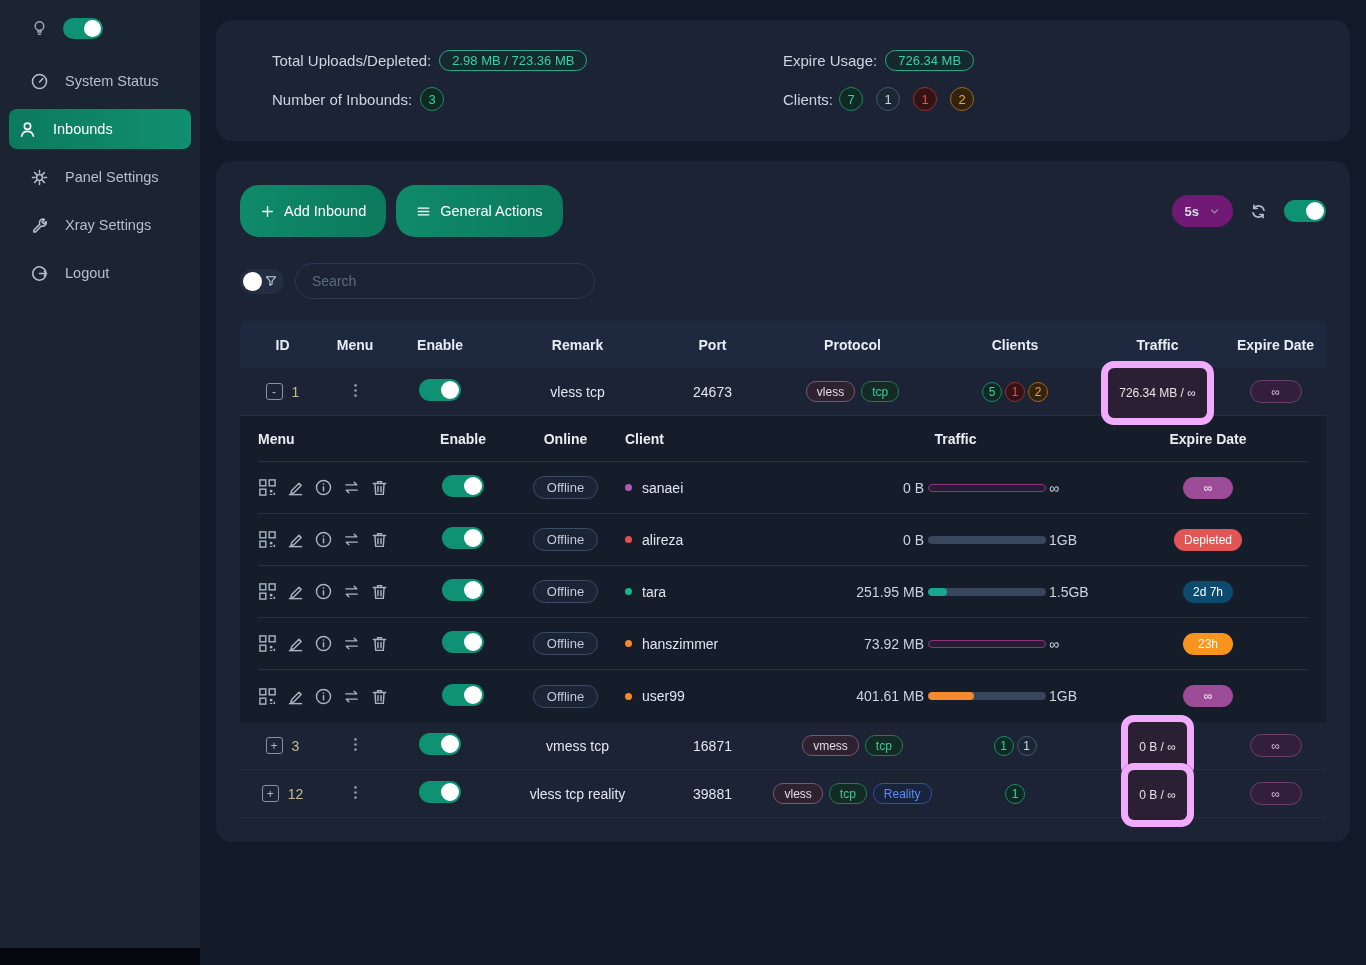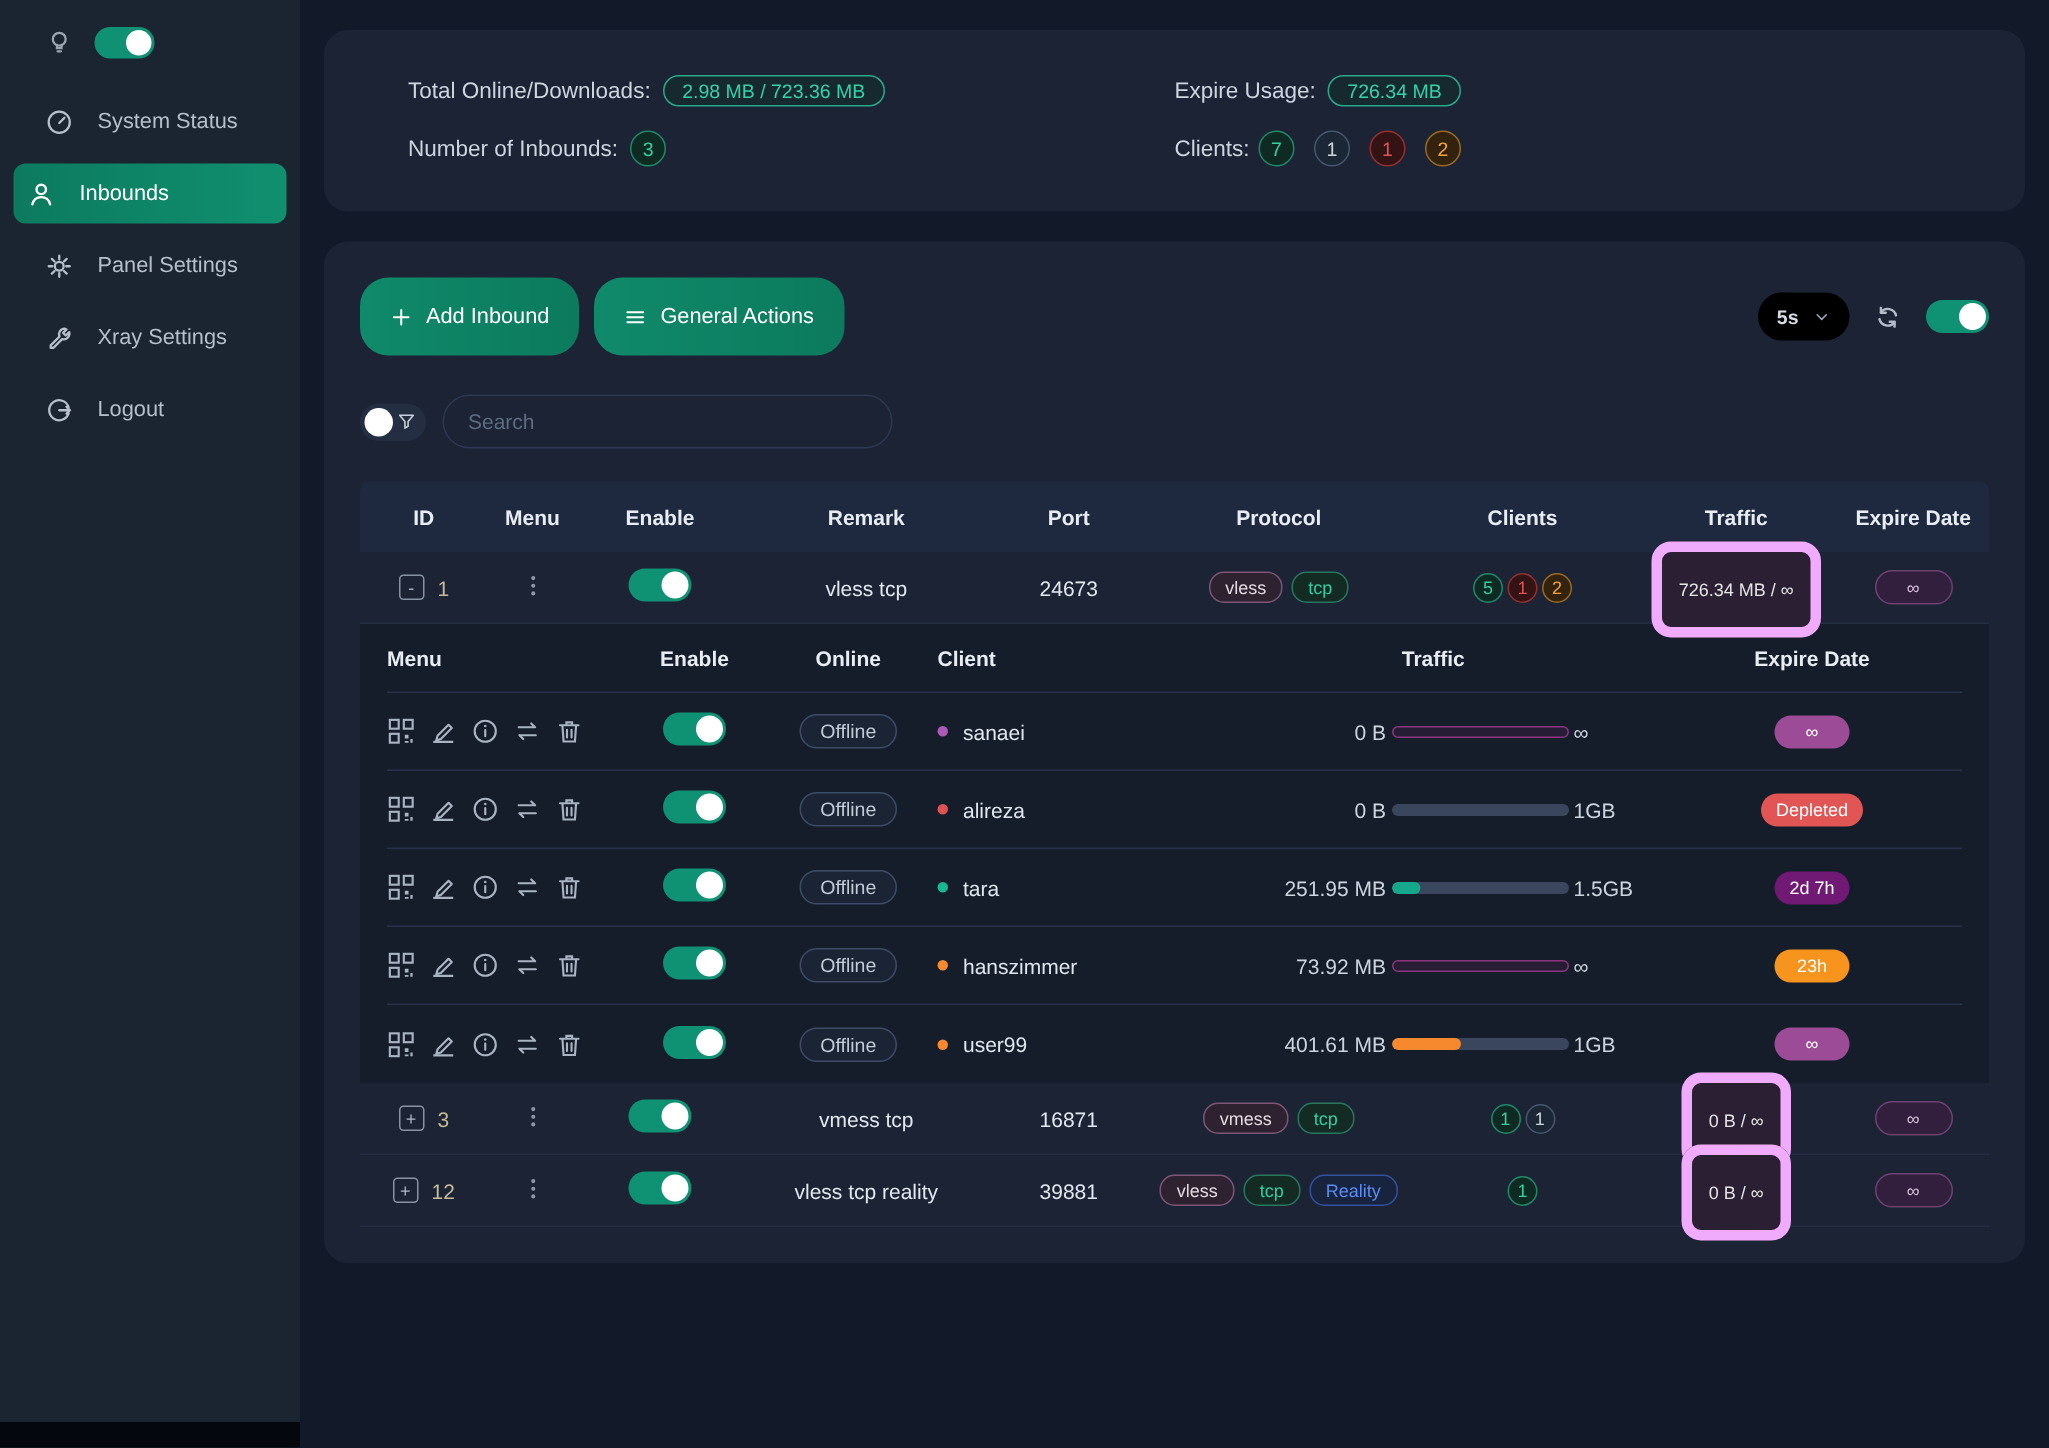--- a/index.html
+++ b/index.html
@@ -34,21 +34,21 @@
   .circ.orange { border:1px solid #9a6a20; background:#33230e; color:#f0a23c; }
 
   
   .panel-card { padding:24px; }
   .toolbar { display:flex; align-items:center; margin-bottom:26px; }
   .btn { display:inline-flex; align-items:center; gap:9px; border:none; cursor:pointer; color:#fff;
          background:linear-gradient(90deg,#0f8a6a,#0c7a5d); height:52px; padding:0 20px; border-radius:19px; font-size:14.5px; font-family:inherit; }
   .btn + .btn { margin-left:10px; }
   .btn svg { width:15px; height:15px; }
   .toolbar-right { margin-left:auto; display:flex; align-items:center; gap:16px; }
-  .interval-select { display:flex; align-items:center; gap:10px; background:#000000; border-radius:16px; height:32px; padding:0 13px; color:#d6dde6; font-size:13px; font-weight:bold; cursor:pointer; }
+  .interval-select { display:flex; align-items:center; gap:10px; background:#701a75; border-radius:16px; height:32px; padding:0 13px; color:#d6dde6; font-size:13px; font-weight:bold; cursor:pointer; }
   .interval-select svg { width:11px; height:11px; color:#9aa5b4; }
   .icon-btn { color:#b3bdca; cursor:pointer; display:inline-flex; }
   .icon-btn svg { width:19px; height:19px; }
 
   .search-row { display:flex; align-items:center; gap:11px; margin-bottom:22px; }
   .filter-toggle { position:relative; width:44px; height:25px; border-radius:13px; background:#242e42; cursor:pointer; }
   .filter-toggle .knob { position:absolute; left:3px; top:3px; width:19px; height:19px; border-radius:50%; background:#fff; }
   .filter-toggle svg { position:absolute; right:6px; top:5px; width:14px; height:14px; color:#c8d1dd; }
   .search-input { width:300px; height:36px; background:transparent; border:1px solid #2c3952; border-radius:18px; padding:0 16px; color:#dfe6ee; font-size:14px; font-family:Liberation Sans, sans-serif; outline:none; }
   .search-input::placeholder { color:#5d6b80; }
@@ -97,21 +97,21 @@
   .usage-text { text-align:right; padding-right:4px; color:#ccd4de; font-size:14px; white-space:nowrap; }
   .limit-text { text-align:left; padding-left:3px; color:#ccd4de; font-size:14px; }
   .bar { height:8px; border-radius:4px; background:#3a465d; overflow:hidden; }
   .bar.infinite { background:rgba(90,30,80,.25); border:1.5px solid #8e3380; }
   .bar-fill { display:block; height:100%; border-radius:4px; }
   .bar-fill.teal { background:#16a88c; }
   .bar-fill.orange { background:#f6882e; }
   .badge { display:inline-block; min-width:50px; padding:4px 10px; border-radius:12px; color:#fff; font-size:12px; }
   .badge.purple { background:#9c4b96; }
   .badge.red { background:#e25555; }
-  .badge.teal { background:#701a75; }
+  .badge.teal { background:#0c4a6e; }
   .badge.orange { background:#f7941e; }
 
   .defs { position:absolute; width:0; height:0; overflow:hidden; }
 </style>
 </head>
 <body>
 
 <svg class="defs" aria-hidden="true">
   <defs>
     <g id="i-bulb" fill="none" stroke="currentColor" stroke-width="1.6" stroke-linecap="round">
@@ -222,21 +222,21 @@
       </svg>
     <span class="side-label">Logout</span>
   </div>
 </aside>
 <div class="sidebar-footer-strip"></div>
 
 <div class="main">
 
   <section class="card stats-card">
     <div class="stat-line">
-      <span>Total Online/Downloads:</span>
+      <span>Total Uploads/Depleted:</span>
       <span class="pill-outline">2.98 MB / 723.36 MB</span>
     </div>
     <div class="stat-line">
       <span>Expire Usage:</span>
       <span class="pill-outline">726.34 MB</span>
     </div>
     <div class="stat-line">
       <span>Number of Inbounds:</span>
       <span class="circ green">3</span>
     </div>

